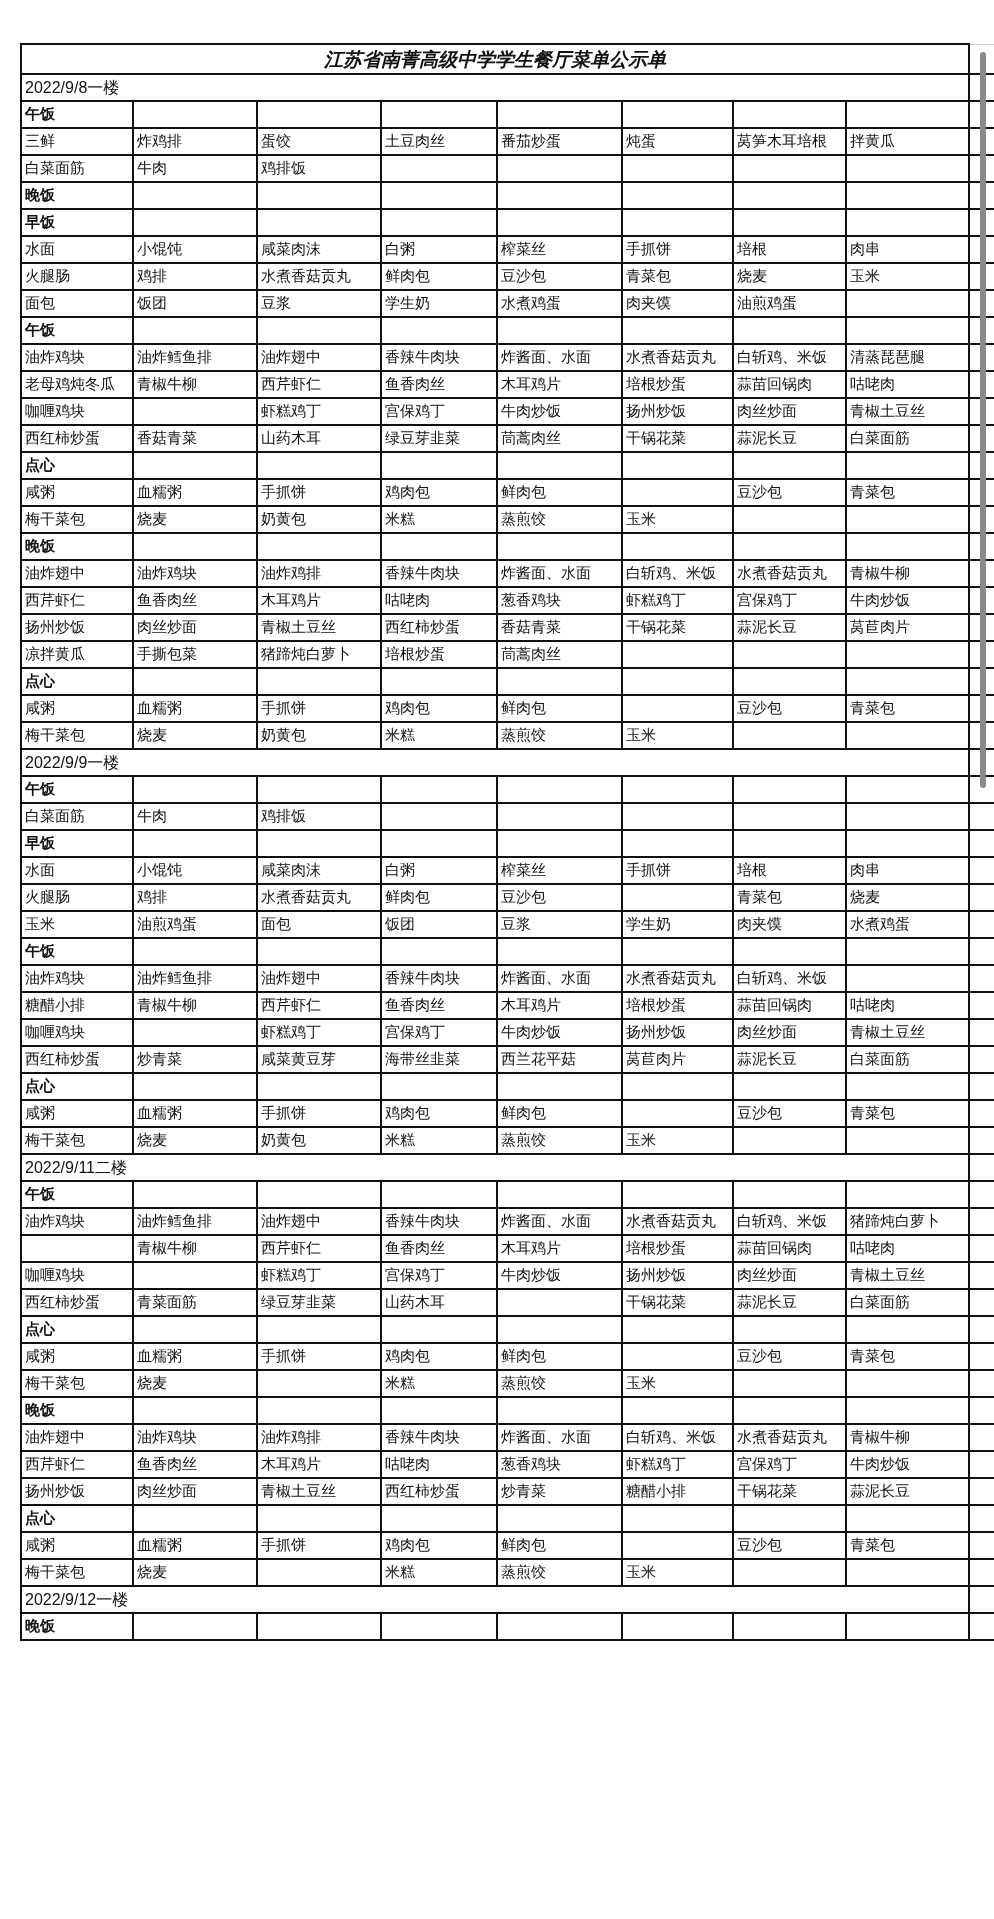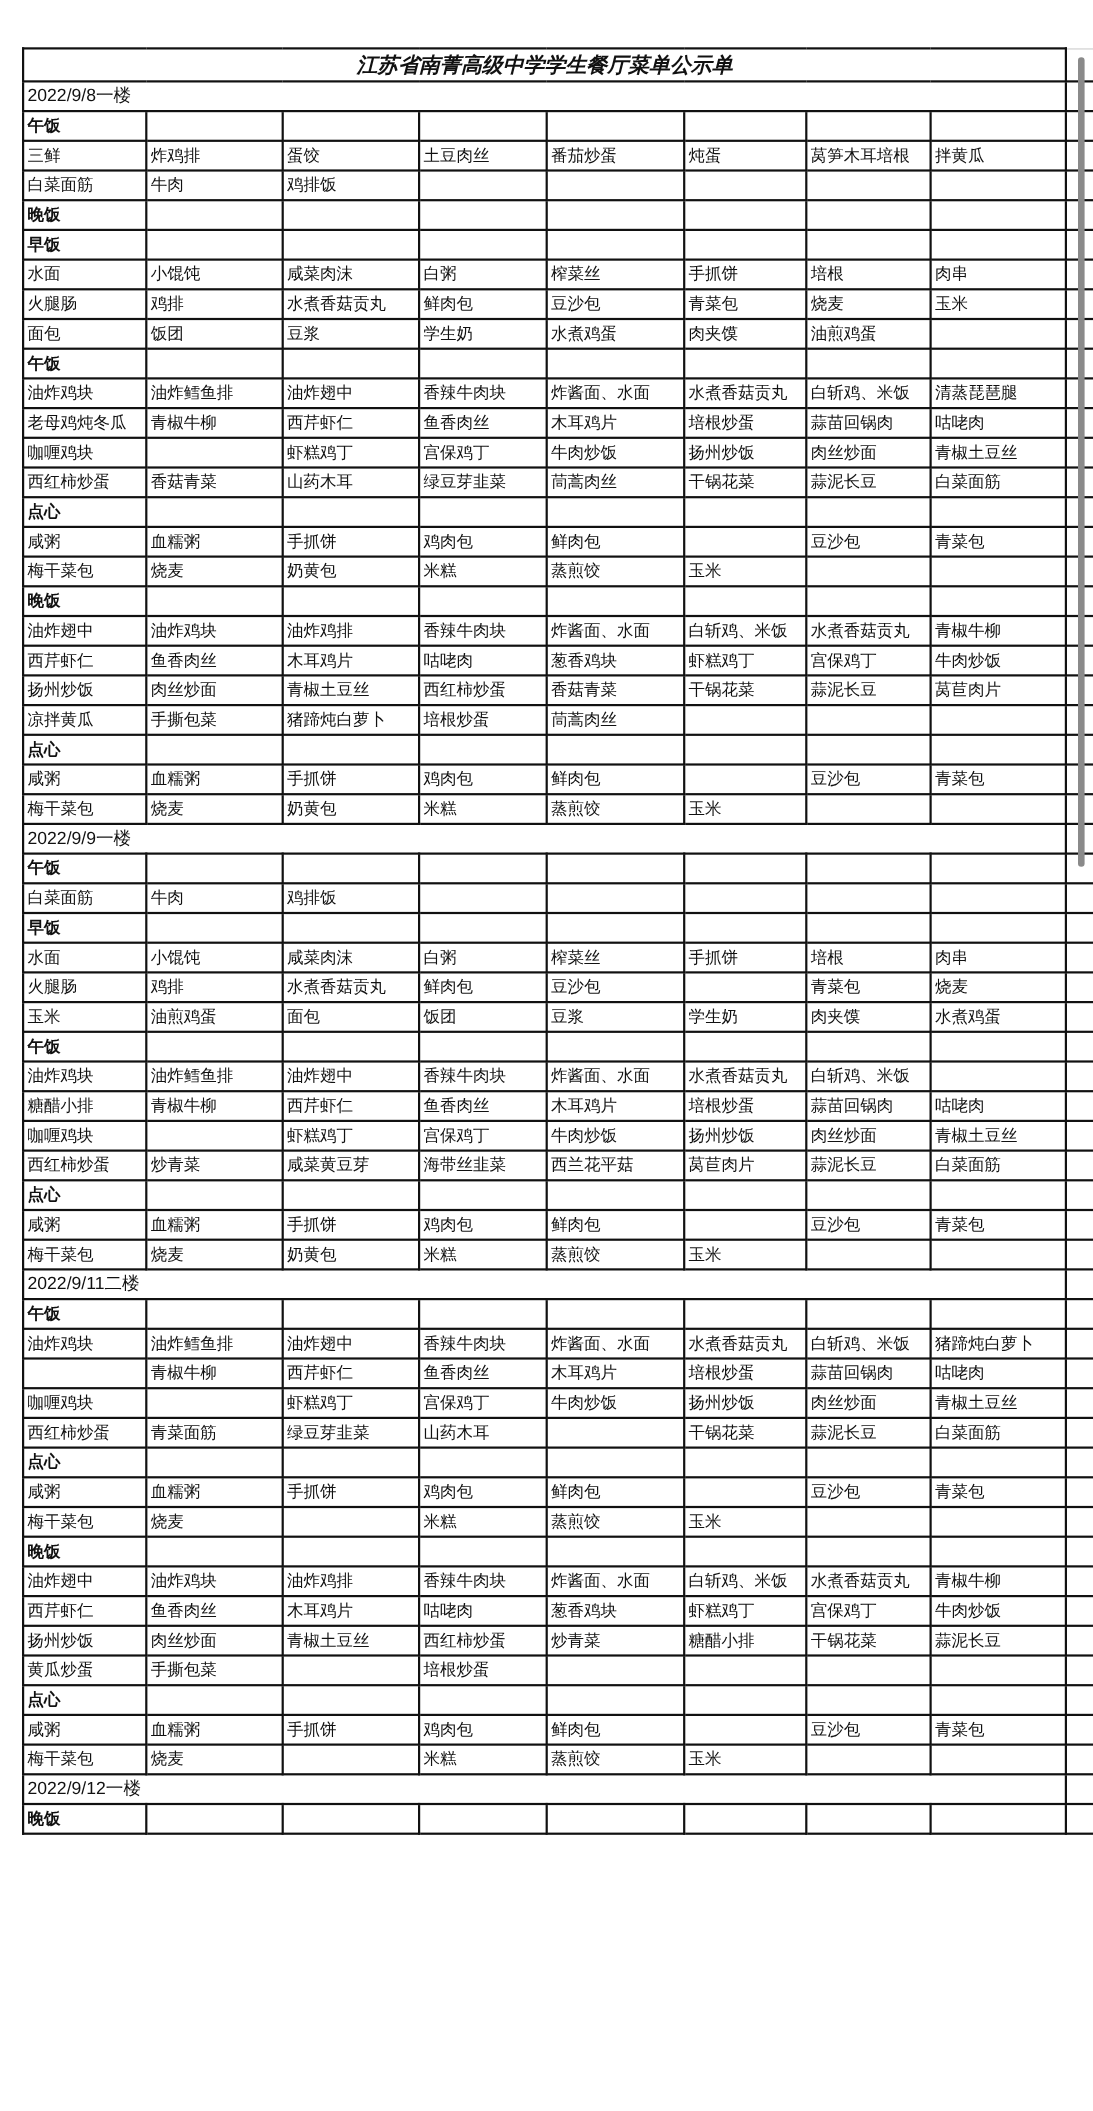--- a/index.html
+++ b/index.html
@@ -635,31 +635,20 @@
           <td>扬州炒饭</td>
           <td>肉丝炒面</td>
           <td>青椒土豆丝</td>
           <td>西红柿炒蛋</td>
           <td>炒青菜</td>
           <td>糖醋小排</td>
           <td>干锅花菜</td>
           <td>蒜泥长豆</td>
           <td class="extra"></td>
         </tr>
-        <tr class="dish">
-          <td>黄瓜炒蛋</td>
-          <td>手撕包菜</td>
-          <td></td>
-          <td>培根炒蛋</td>
-          <td></td>
-          <td></td>
-          <td></td>
-          <td></td>
-          <td class="extra"></td>
-        </tr>
         <tr class="meal">
           <td class="meal-cell">点心</td>
           <td></td>
           <td></td>
           <td></td>
           <td></td>
           <td></td>
           <td></td>
           <td></td>
           <td class="extra"></td>

